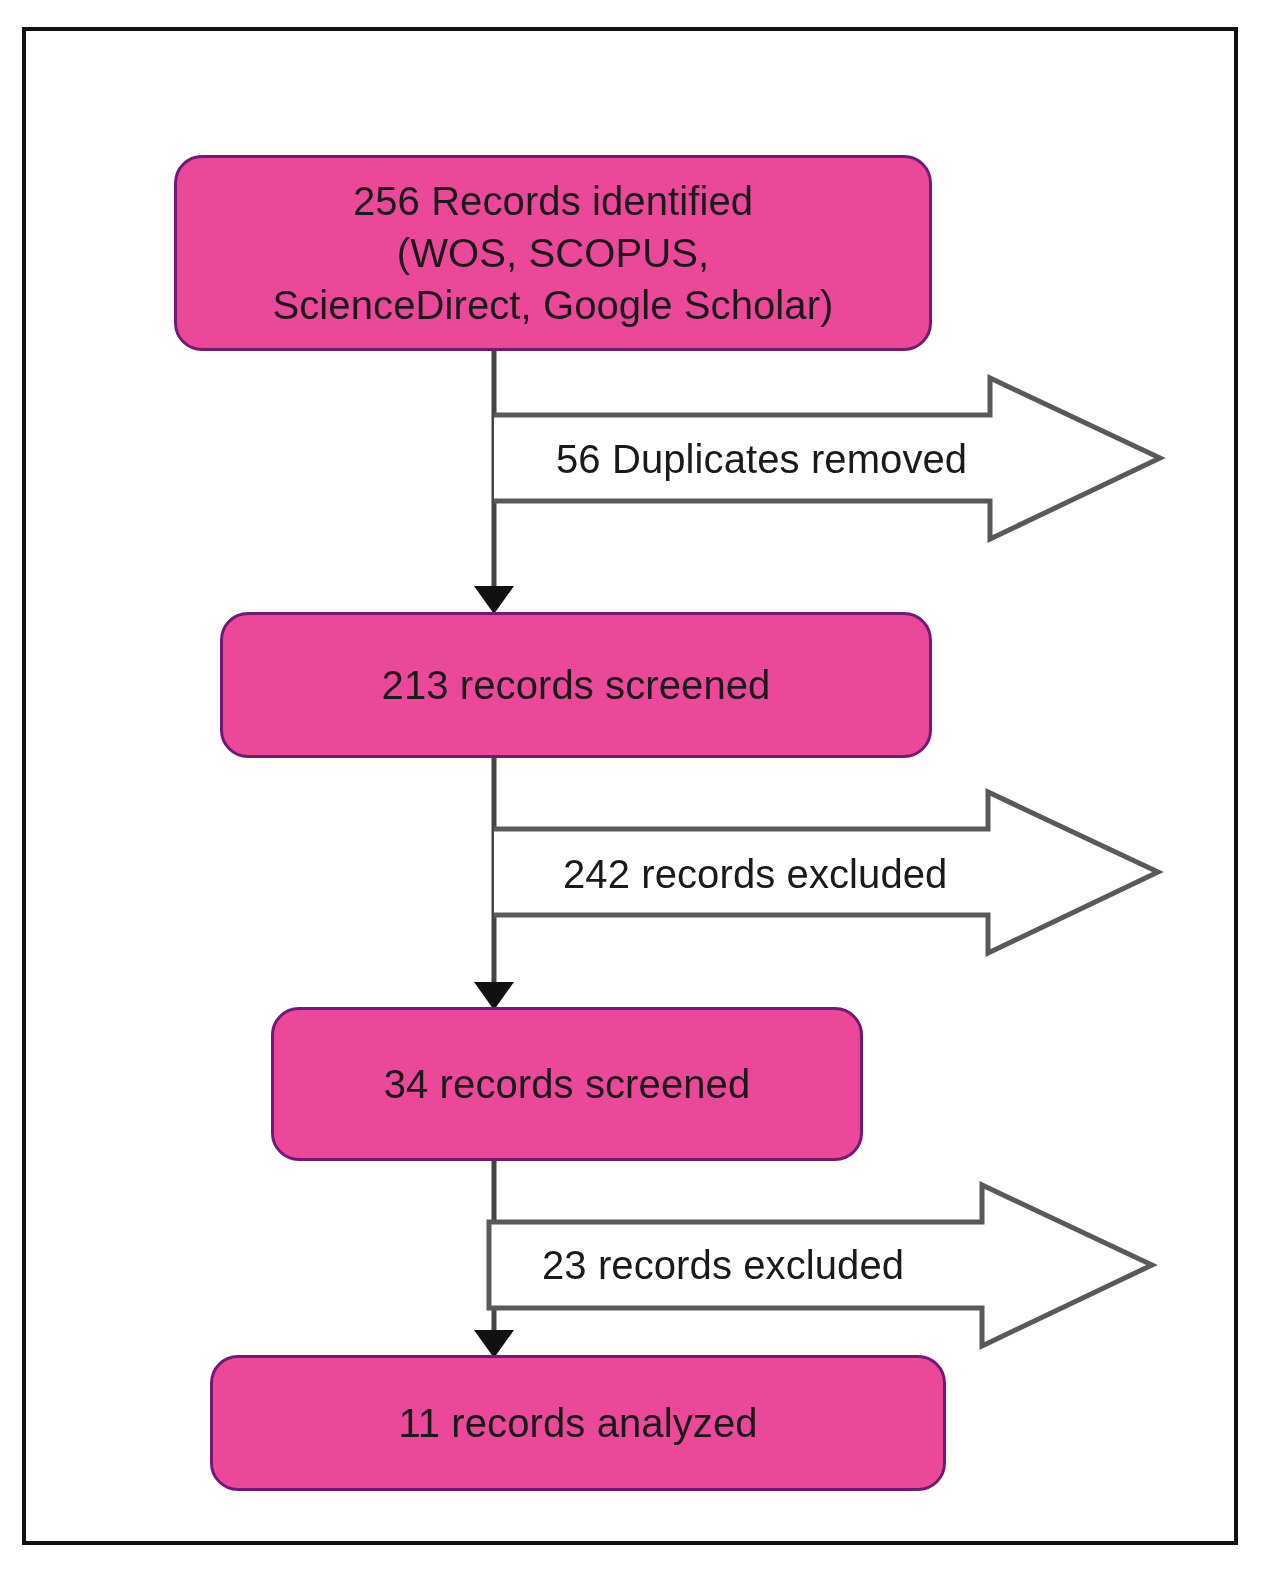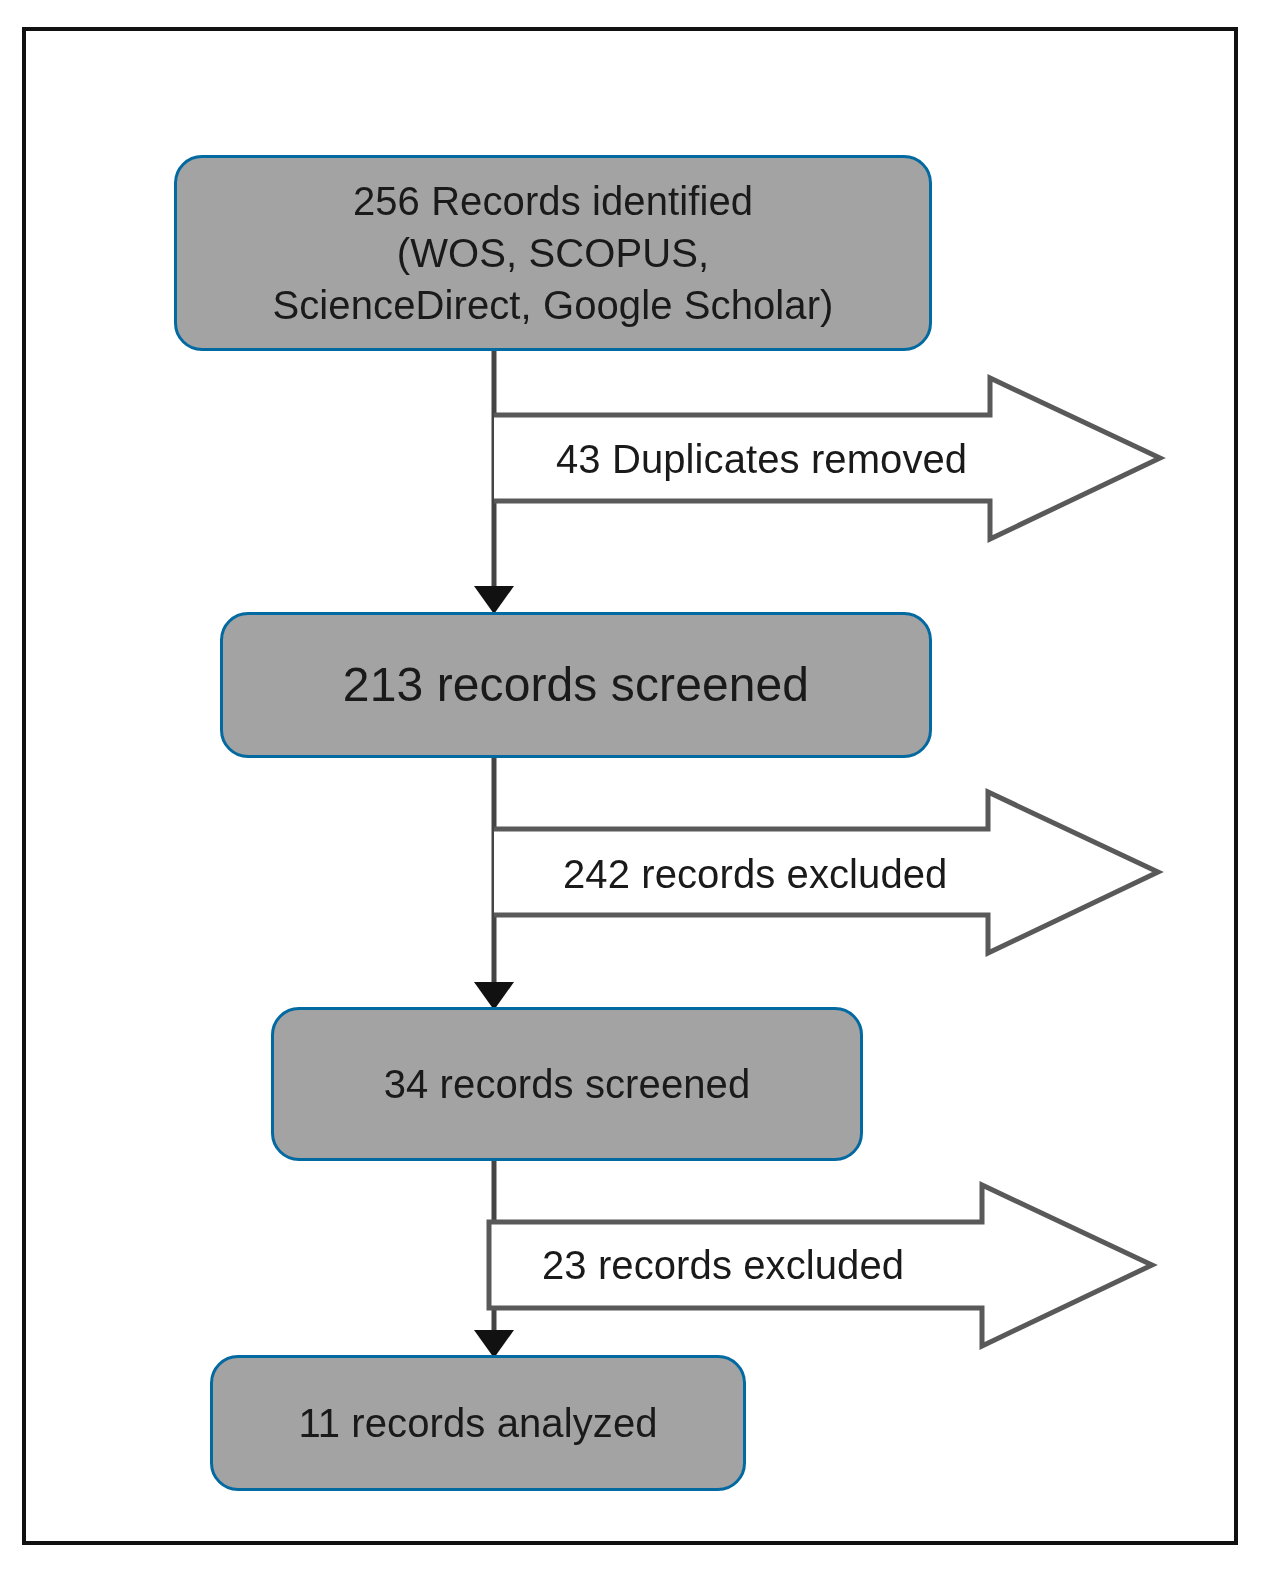--- a/index.html
+++ b/index.html
@@ -31,52 +31,52 @@
   #flow-svg {
     position: absolute;
     left: 0;
     top: 0;
     width: 1262px;
     height: 1571px;
   }
   .node-box {
     position: absolute;
     box-sizing: border-box;
-    border: 3px solid #0369a1;
+    border: 3px solid #701a75;
     border-radius: 28px;
-    background: #a3a3a3;
+    background: #ec4899;
     display: flex;
     flex-direction: column;
     align-items: center;
     justify-content: center;
     text-align: center;
     color: #1a1a1a;
     font-family: "Liberation Sans", sans-serif;
     letter-spacing: 0.1px;
   }
   .node-box .line {
     display: block;
     white-space: nowrap;
     line-height: 1.30;
   }
   #box-identified {
     left: 174px; top: 155px; width: 758px; height: 196px;
     font-size: 40px;
   }
   #box-screened-title {
     left: 220px; top: 612px; width: 712px; height: 146px;
-    font-size: 48px;
+    font-size: 40px;
   }
   #box-screened-fulltext {
     left: 248px; top: 1007px; width: 592px; height: 154px;
     font-size: 40px;
     margin-left: 23px;
   }
   #box-analyzed {
-    left: 210px; top: 1355px; width: 536px; height: 136px;
+    left: 210px; top: 1355px; width: 736px; height: 136px;
     font-size: 40px;
   }
   .arrow-label {
     position: absolute;
     color: #1a1a1a;
     font-family: "Liberation Sans", sans-serif;
     font-size: 40px;
     white-space: nowrap;
     letter-spacing: 0.1px;
   }
@@ -133,19 +133,19 @@
   </div>
 
   <div class="node-box" id="box-screened-fulltext">
     <span class="line">34 records screened</span>
   </div>
 
   <div class="node-box" id="box-analyzed">
     <span class="line">11 records analyzed</span>
   </div>
 
-  <div class="arrow-label" id="label-duplicates">43 Duplicates removed</div>
+  <div class="arrow-label" id="label-duplicates">56 Duplicates removed</div>
 
   <div class="arrow-label" id="label-excluded-1">242 records excluded</div>
 
   <div class="arrow-label" id="label-excluded-2">23 records excluded</div>
 
 </div>
 
 </body></html>

